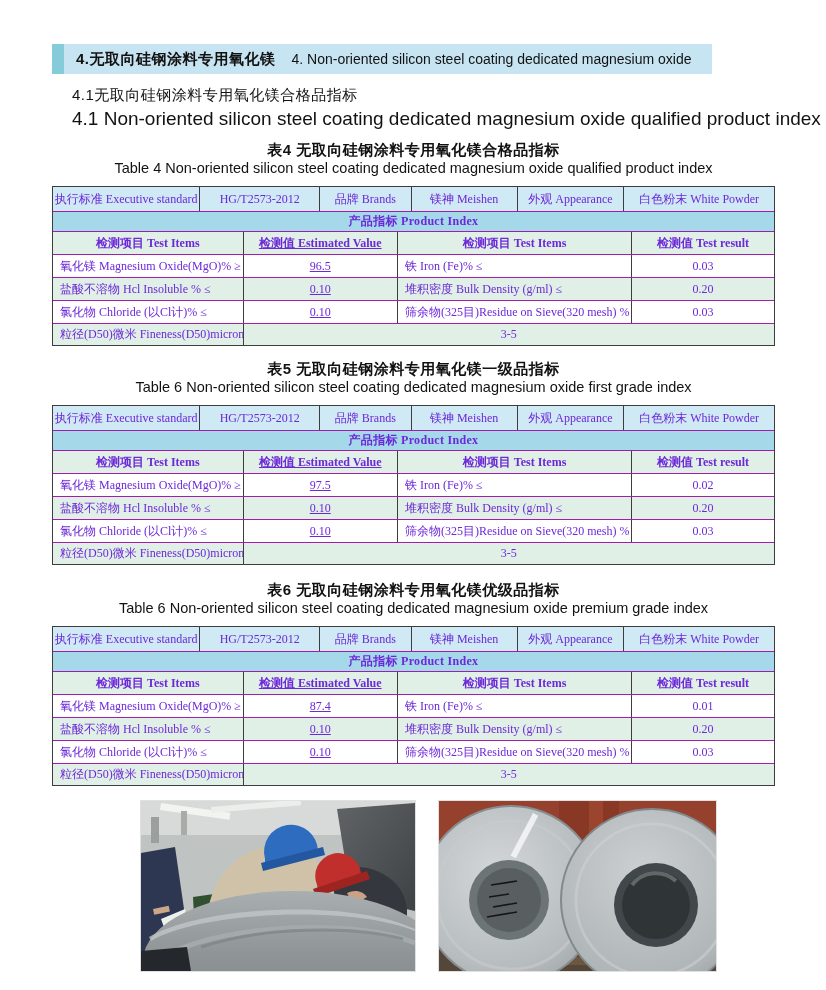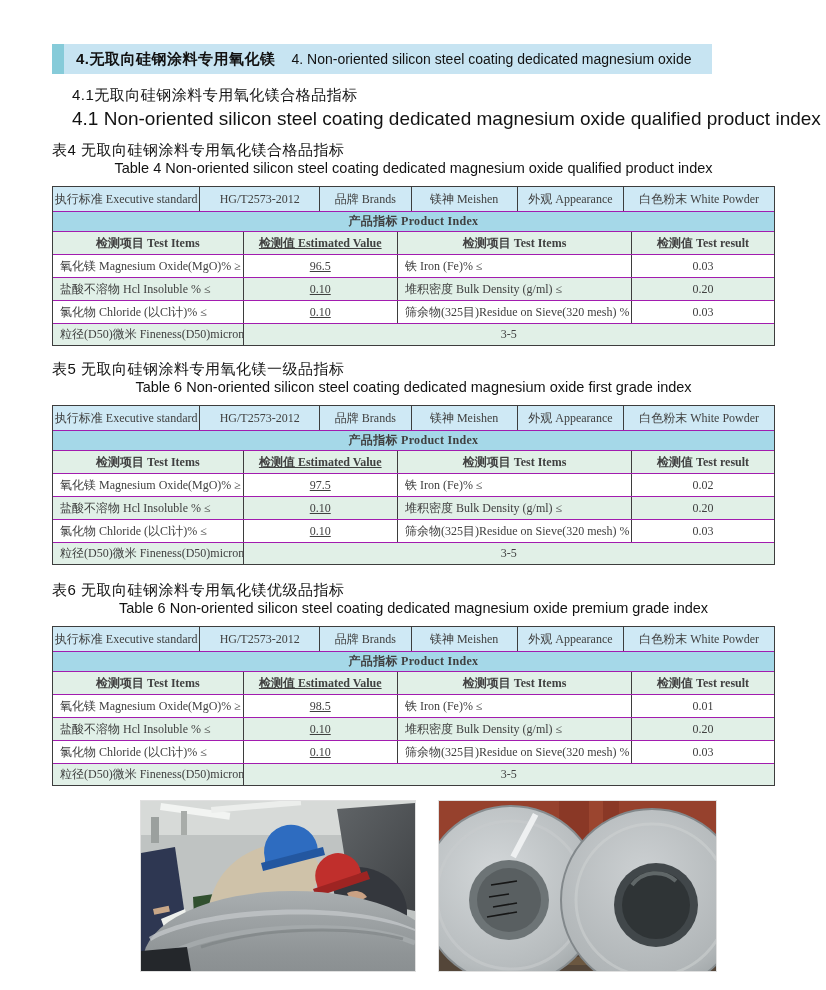--- a/index.html
+++ b/index.html
@@ -16,25 +16,25 @@
   .banner-en { font-size:14px; }
 
   
   .subsection { position:absolute; left:72px; top:86px; }
   .subsection-zh { font-weight:normal; font-size:15px; letter-spacing:0.5px; }
   .subsection-en { font-size:19px; margin-top:3px; }
 
   
   .table-section { position:absolute; left:52px; width:723px; }
   .ts-4 { top:141px; } .ts-5 { top:360px; } .ts-6 { top:581px; }
-  .tbl-title-zh { font-weight:normal; font-size:15px; line-height:18px; letter-spacing:0.5px; }
+  .tbl-title-zh { text-align:center; font-weight:bold; font-size:15px; line-height:18px; letter-spacing:0.5px; }
   .tbl-title-en { text-align:center; font-size:14.5px; line-height:18px; }
   .ptable {
     margin-top:9px; border:1px solid #3d3d3d;
-    font-family:"Liberation Serif", serif; font-size:12px; color:#404040;
+    font-family:"Liberation Serif", serif; font-size:12px; color:#6d28d9;
   }
   .prow { display:flex; border-top:1px solid #a21caf; }
   .prow:first-child { border-top:none; }
   .pcell { display:flex; align-items:center; justify-content:center; border-left:1px solid #3d3d3d; box-sizing:border-box; overflow:hidden; white-space:nowrap; }
   .pcell:first-child { border-left:none; }
   .left { justify-content:flex-start; padding-left:7px; }
   
   .r-meta { height:24px; background:#cfe9f5; }
   .r-pi   { height:19px; background:#a5d8e8; }
   .r-head { height:22px; background:#e1f0e7; }
@@ -179,21 +179,21 @@
         <div class="pcell pi-cell">产品指标 Product Index</div>
       </div>
       <div class="prow r-head">
         <div class="pcell c1 head-cell">检测项目 Test Items</div>
         <div class="pcell c2 head-cell">检测值 Estimated Value</div>
         <div class="pcell c3 head-cell">检测项目 Test Items</div>
         <div class="pcell c4 head-cell">检测值 Test result</div>
       </div>
       <div class="prow r-data">
         <div class="pcell c1 left">氧化镁 Magnesium Oxide(MgO)% ≥</div>
-        <div class="pcell c2">98.5</div>
+        <div class="pcell c2">87.4</div>
         <div class="pcell c3 left">铁 Iron (Fe)% ≤</div>
         <div class="pcell c4">0.01</div>
       </div>
       <div class="prow r-green">
         <div class="pcell c1 left">盐酸不溶物 Hcl Insoluble % ≤</div>
         <div class="pcell c2">0.10</div>
         <div class="pcell c3 left">堆积密度 Bulk Density (g/ml) ≤</div>
         <div class="pcell c4">0.20</div>
       </div>
       <div class="prow r-data">

